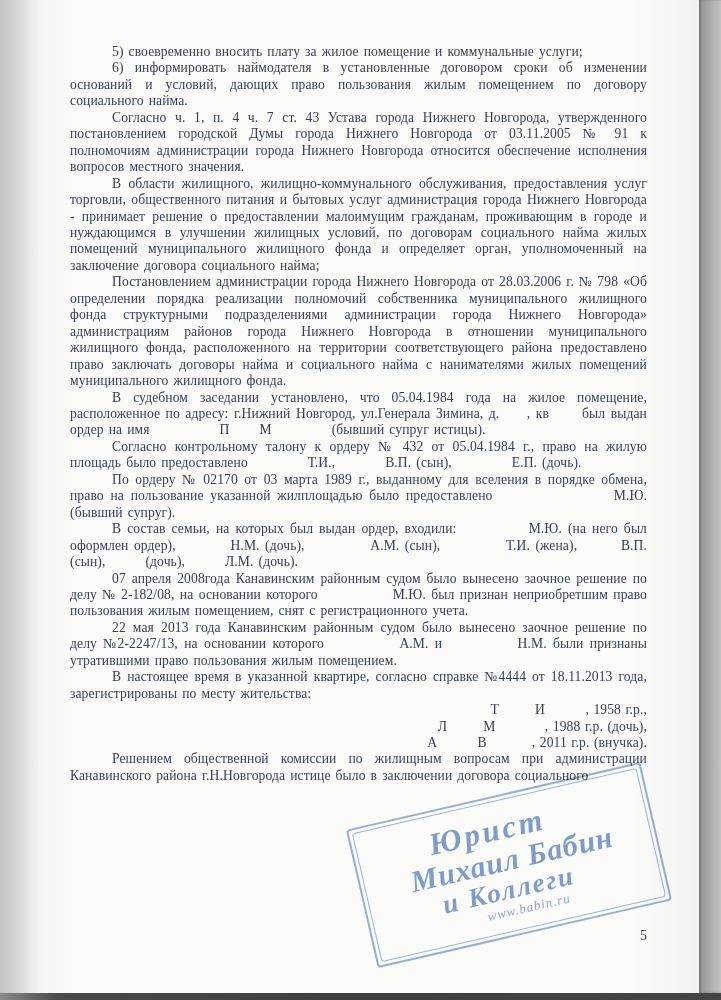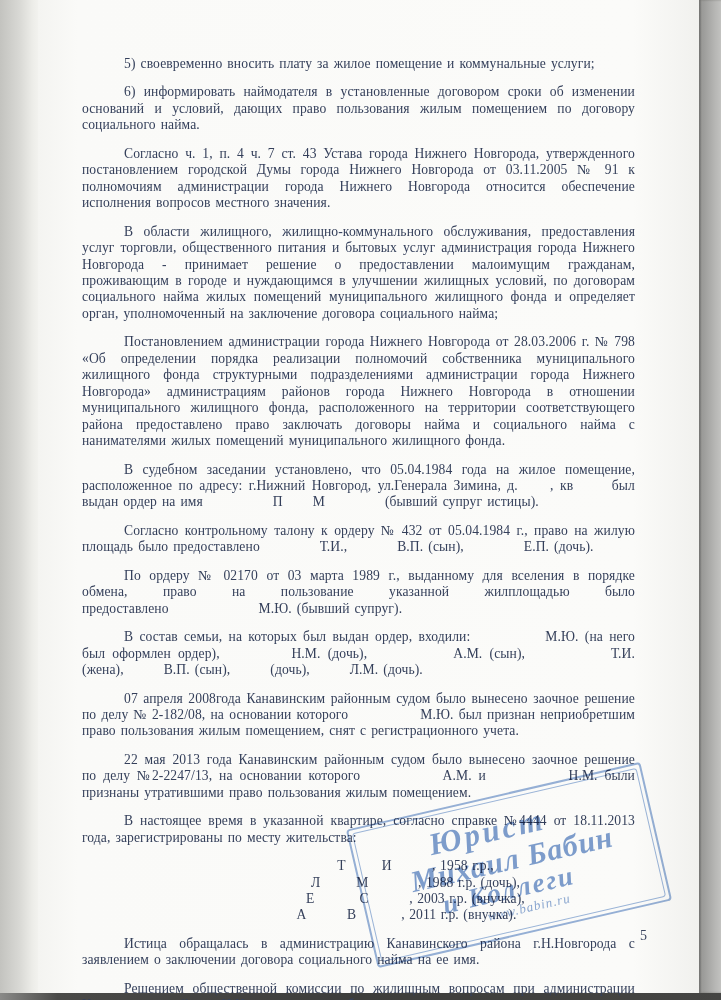--- a/index.html
+++ b/index.html
@@ -29,22 +29,22 @@
     background: linear-gradient(90deg, #8a8a88 0%, #4a4a48 8%, #3d3d3b 50%, #454543 100%);
   }
   .content {
     position: absolute; left: 70px; top: 44px; width: 577px;
     font-size: 13.6px; line-height: 16.45px;
     color: #35405b;
     text-align: justify;
     letter-spacing: 0.1px;
     word-spacing: 1.5px;
   }
-  .para { text-indent: 42px; margin: 12px; }
-  .residents { text-align: center; padding-left: 96px; word-spacing: 1px; }
+  .para { text-indent: 42px; margin: 0; }
+  .residents { text-align: right; padding-left: 96px; word-spacing: 1px; }
   .resident-line { white-space: nowrap; }
   .closing .para { text-indent: 42px; }
   .page-number {
     position: absolute; left: 70px; top: 928px; width: 577px;
     text-align: right; color: #3a445e; font-size: 14px;
   }
   .stamp {
     position: absolute; left: 358px; top: 794px; width: 302px; height: 142px;
     transform: rotate(-13deg);
     border: 2.5px solid rgba(116,152,206,0.75);
@@ -101,25 +101,23 @@
       <p class="para">Согласно контрольному талону к ордеру № 432 от 05.04.1984 г., право на жилую площадь было предоставлено&nbsp;&nbsp;&nbsp;&nbsp;&nbsp;&nbsp;&nbsp;&nbsp;&nbsp;&nbsp;&nbsp;&nbsp;Т.И.,&nbsp;&nbsp;&nbsp;&nbsp;&nbsp;&nbsp;&nbsp;&nbsp;&nbsp;&nbsp;В.П. (сын),&nbsp;&nbsp;&nbsp;&nbsp;&nbsp;&nbsp;&nbsp;&nbsp;&nbsp;&nbsp;&nbsp;&nbsp;Е.П. (дочь).</p>
       <p class="para">По ордеру № 02170 от 03 марта 1989 г., выданному для вселения в порядке обмена, право на пользование указанной жилплощадью было предоставлено&nbsp;&nbsp;&nbsp;&nbsp;&nbsp;&nbsp;&nbsp;&nbsp;&nbsp;&nbsp;&nbsp;&nbsp;&nbsp;&nbsp;&nbsp;&nbsp;&nbsp;&nbsp;М.Ю. (бывший супруг).</p>
       <p class="para">В состав семьи, на которых был выдан ордер, входили:&nbsp;&nbsp;&nbsp;&nbsp;&nbsp;&nbsp;&nbsp;&nbsp;&nbsp;&nbsp;&nbsp;&nbsp;М.Ю. (на него был оформлен ордер),&nbsp;&nbsp;&nbsp;&nbsp;&nbsp;&nbsp;&nbsp;&nbsp;&nbsp;&nbsp;Н.М. (дочь),&nbsp;&nbsp;&nbsp;&nbsp;&nbsp;&nbsp;&nbsp;&nbsp;&nbsp;&nbsp;&nbsp;&nbsp;А.М. (сын),&nbsp;&nbsp;&nbsp;&nbsp;&nbsp;&nbsp;&nbsp;&nbsp;&nbsp;&nbsp;&nbsp;&nbsp;Т.И. (жена),&nbsp;&nbsp;&nbsp;&nbsp;&nbsp;&nbsp;&nbsp;&nbsp;В.П. (сын),&nbsp;&nbsp;&nbsp;&nbsp;&nbsp;&nbsp;&nbsp;&nbsp;(дочь),&nbsp;&nbsp;&nbsp;&nbsp;&nbsp;&nbsp;&nbsp;&nbsp;Л.М. (дочь).</p>
       <p class="para">07 апреля 2008года Канавинским районным судом было вынесено заочное решение по делу № 2-182/08, на основании которого&nbsp;&nbsp;&nbsp;&nbsp;&nbsp;&nbsp;&nbsp;&nbsp;&nbsp;&nbsp;&nbsp;&nbsp;&nbsp;&nbsp;М.Ю. был признан неприобретшим право пользования жилым помещением, снят с регистрационного учета.</p>
       <p class="para">22 мая 2013 года Канавинским районным судом было вынесено заочное решение по делу №2-2247/13, на основании которого&nbsp;&nbsp;&nbsp;&nbsp;&nbsp;&nbsp;&nbsp;&nbsp;&nbsp;&nbsp;&nbsp;&nbsp;А.М. и&nbsp;&nbsp;&nbsp;&nbsp;&nbsp;&nbsp;&nbsp;&nbsp;&nbsp;&nbsp;&nbsp;&nbsp;Н.М. были признаны утратившими право пользования жилым помещением.</p>
       <p class="para">В настоящее время в указанной квартире, согласно справке №4444 от 18.11.2013 года, зарегистрированы по месту жительства:</p>
     </div>
   <div class="residents">
       <div class="resident-line">&nbsp;&nbsp;&nbsp;&nbsp;Т&nbsp;&nbsp;&nbsp;&nbsp;&nbsp;&nbsp;&nbsp;&nbsp;И&nbsp;&nbsp;&nbsp;&nbsp;&nbsp;&nbsp;&nbsp;&nbsp;&nbsp;, 1958 г.р.,</div>
       <div class="resident-line">&nbsp;&nbsp;&nbsp;&nbsp;Л&nbsp;&nbsp;&nbsp;&nbsp;&nbsp;&nbsp;&nbsp;&nbsp;М&nbsp;&nbsp;&nbsp;&nbsp;&nbsp;&nbsp;&nbsp;&nbsp;&nbsp;&nbsp;&nbsp;, 1988 г.р. (дочь),</div>
-      <div class="resident-line">&nbsp;&nbsp;&nbsp;&nbsp;Е&nbsp;&nbsp;&nbsp;&nbsp;&nbsp;&nbsp;&nbsp;&nbsp;&nbsp;&nbsp;С&nbsp;&nbsp;&nbsp;&nbsp;&nbsp;&nbsp;&nbsp;&nbsp;&nbsp;, 2003 г.р. (внучка),</div>
       <div class="resident-line">А&nbsp;&nbsp;&nbsp;&nbsp;&nbsp;&nbsp;&nbsp;&nbsp;&nbsp;В&nbsp;&nbsp;&nbsp;&nbsp;&nbsp;&nbsp;&nbsp;&nbsp;&nbsp;&nbsp;, 2011 г.р. (внучка).</div>
     </div>
   <div class="closing">
-      <p class="para">Истица обращалась в администрацию Канавинского района г.Н.Новгорода с заявлением о заключении договора социального найма на ее имя.</p>
       <p class="para">Решением общественной комиссии по жилищным вопросам при администрации Канавинского района г.Н.Новгорода истице было в заключении договора социального</p>
     </div>
 </div>
 
 <div class="page-number">5</div>
 
 <div class="stamp">
   <div class="stamp-inner">
     <div class="stamp-line1">Юрист</div>
     <div class="stamp-line2">Михаил Бабин</div>

